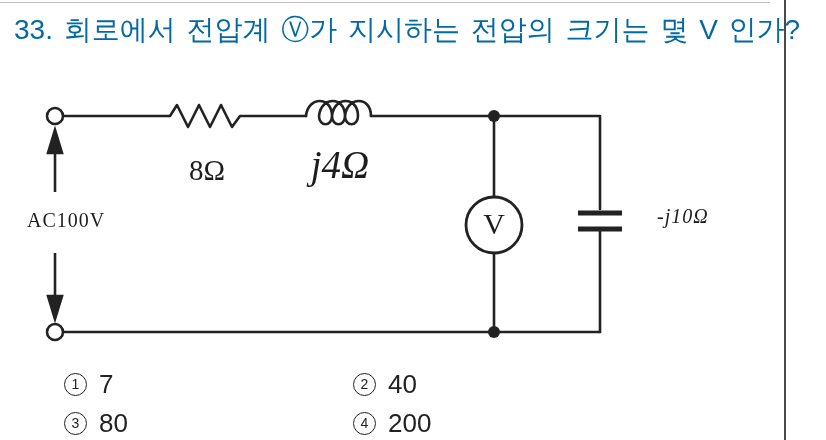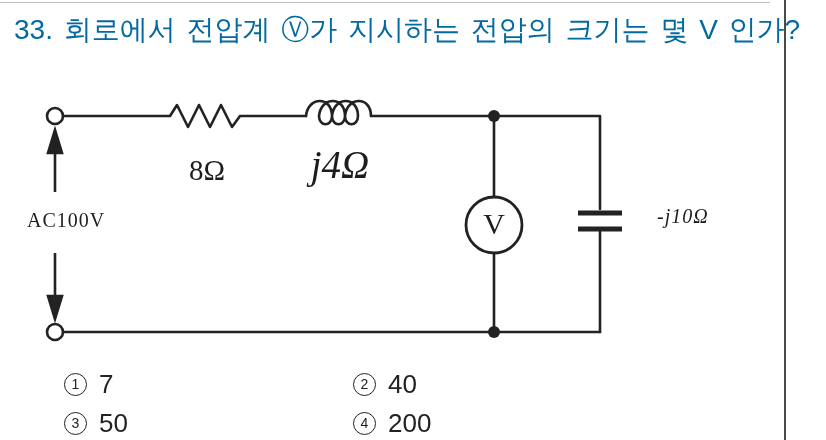--- a/index.html
+++ b/index.html
@@ -84,18 +84,18 @@
 <div class="option" style="left:64px;top:371px">
   <span class="opt-circle">1</span>
   <span class="opt-value">7</span>
 </div>
 <div class="option" style="left:353px;top:371px">
   <span class="opt-circle">2</span>
   <span class="opt-value">40</span>
 </div>
 <div class="option" style="left:64px;top:410px">
   <span class="opt-circle">3</span>
-  <span class="opt-value">50</span>
+  <span class="opt-value">80</span>
 </div>
 <div class="option" style="left:353px;top:410px">
   <span class="opt-circle">4</span>
   <span class="opt-value">200</span>
 </div>
 
 </body></html>

